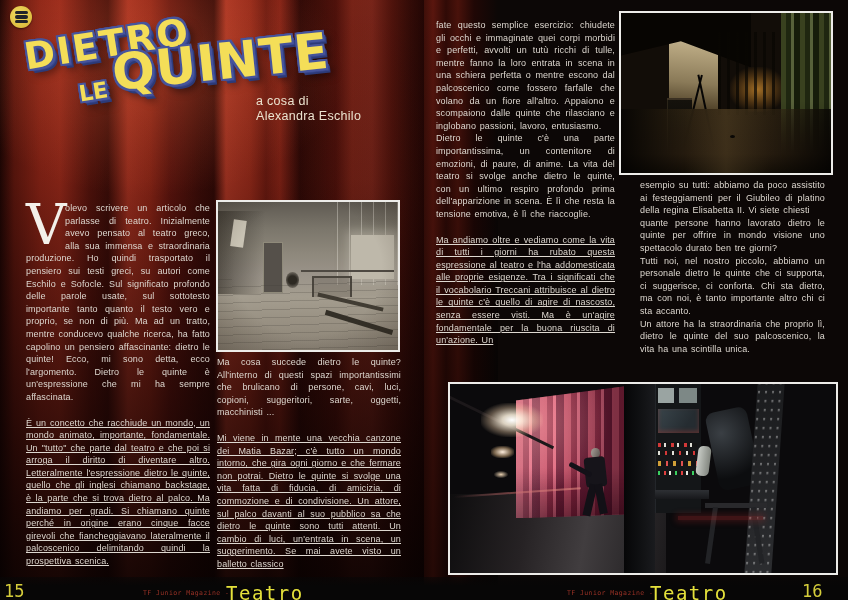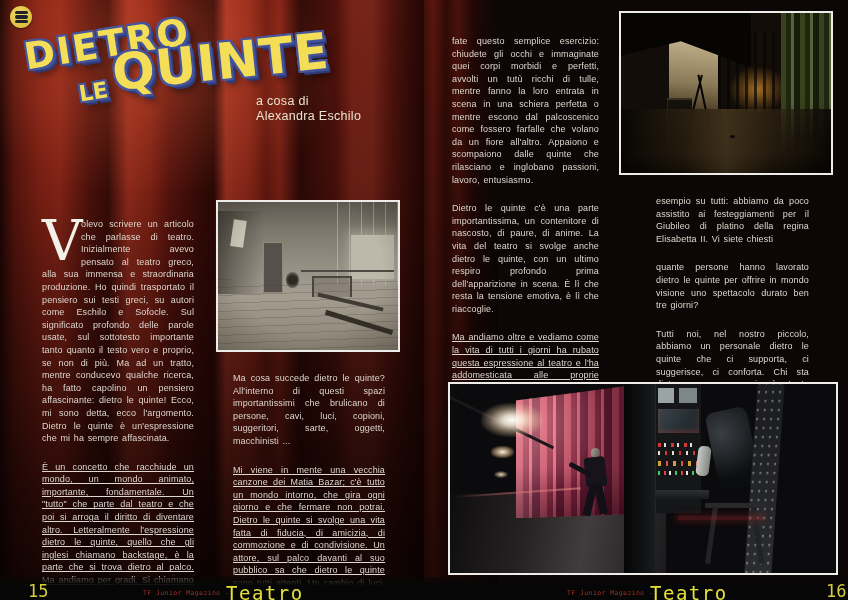--- a/index.html
+++ b/index.html
@@ -37,21 +37,21 @@
      3px 3px 0 #38468c,4px 5px 0 #2c3a78,6px 7px 8px rgba(0,0,0,.55);}
   .t1{font-size:37px;letter-spacing:2px;margin-left:4px;}
   .t2row{display:flex;align-items:flex-end;margin-top:-8px;margin-left:52px;}
   .t2{font-size:22px;margin-right:7px;margin-bottom:4px;}
   .t3{font-size:50px;letter-spacing:1px;display:inline-block;transform:rotate(3deg);}
   .byline{position:absolute;left:256px;top:94px;width:150px;font-size:12.5px;line-height:15px;
     color:#ece3cf;letter-spacing:.3px;}
   
   .col{position:absolute;color:#ded8d0;font-size:9px;line-height:12.6px;text-align:justify;
     letter-spacing:.12px;word-spacing:1px;}
-  .col p{margin:16px;}
+  .col p{margin:0;}
   .col p.gap{margin-top:13px;text-decoration:underline;}
   .dropcap{float:left;font-family:"DejaVu Serif",serif;font-size:56px;line-height:42px;
     height:44px;width:34px;color:#f3f0ea;margin:2px 5px 0 0;}
   #l-col1{left:26px;top:202px;width:184px;}
   #l-col2{left:217px;top:356px;width:184px;}
   #r-col1{left:436px;top:19px;width:179px;}
   #r-col2{left:640px;top:179px;width:185px;}
   
   .ph{position:absolute;border:2px solid #edece9;background:#000;overflow:hidden;}
   .ph *{position:absolute;}
@@ -128,21 +128,21 @@
   .ph3-beam{left:78%;top:-2%;width:7%;height:104%;transform:skewX(-4deg);
     background:radial-gradient(circle 1px at 2px 3px,rgba(225,225,225,.4) 0 1px,rgba(0,0,0,0) 1.5px),linear-gradient(180deg,#1a1b1d,#2c2d30);
     background-size:7px 9px,100% 100%;}
   .ph3-chairbar{left:66%;top:63%;width:16%;height:2.6%;background:#29292c;}
   .ph3-cleg1{left:67%;top:65%;width:1.4%;height:30%;background:#222326;transform:rotate(8deg);}
   .ph3-cleg2{left:79%;top:65%;width:1.4%;height:30%;background:#222326;transform:rotate(-9deg);}
   .ph3-redglow{left:59%;top:70%;width:22%;height:2%;background:rgba(185,45,45,.3);box-shadow:0 0 6px 2px rgba(185,45,45,.25);}
   
   .footer-bar{position:absolute;left:0;top:577px;width:848px;height:23px;
     background:linear-gradient(180deg,rgba(7,6,6,.55) 0%,#070606 38%);}
-  .pnum{position:absolute;font-family:"DejaVu Sans Mono",monospace;font-size:17px;color:#d5cd3b;top:581px;margin-left:24px;}
+  .pnum{position:absolute;font-family:"DejaVu Sans Mono",monospace;font-size:17px;color:#d5cd3b;top:581px;}
   #pnum-left{left:4px;}  #pnum-right{left:802px;}
   .credit{position:absolute;top:589px;font-family:"DejaVu Sans Mono",monospace;font-size:6.5px;
     color:#9b3226;letter-spacing:.4px;}
   #credit-left{left:143px;} #credit-right{left:567px;}
   .section{position:absolute;top:582px;font-family:"DejaVu Sans Mono",monospace;font-weight:normal;
     font-size:19px;color:#e5e13b;letter-spacing:1.5px;}
   #section-left{left:226px;} #section-right{left:650px;}
 </style>
 </head>
 <body>
@@ -191,21 +191,21 @@
     <div class="ph1-chairs"></div>
     <div class="ph1-blob"></div>
     <div class="ph1-floor"></div>
     <div class="ph1-bench1"></div>
     <div class="ph1-bench2"></div>
     <div class="ph1-vign"></div>
   </div>
 
   <div class="col" id="r-col1">
     <p>fate questo semplice esercizio: chiudete gli occhi e immaginate quei corpi morbidi e perfetti, avvolti un tutù ricchi di tulle, mentre fanno la loro entrata in scena in una schiera perfetta o mentre escono dal palcoscenico come fossero farfalle che volano da un fiore all'altro. Appaiono e scompaiono dalle quinte che rilasciano e inglobano passioni, lavoro, entusiasmo.</p>
-    <p>Dietro le quinte c'è una parte importantissima, un contenitore di nascosto, di paure, di anime. La vita del teatro si svolge anche dietro le quinte, con un ultimo respiro profondo prima dell'apparizione in scena. È lì che resta la tensione emotiva, è lì che riaccoglie.</p>
+    <p>Dietro le quinte c'è una parte importantissima, un contenitore di emozioni, di paure, di anime. La vita del teatro si svolge anche dietro le quinte, con un ultimo respiro profondo prima dell'apparizione in scena. È lì che resta la tensione emotiva, è lì che riaccoglie.</p>
     <p class="gap">Ma andiamo oltre e vediamo come la vita di tutti i giorni ha rubato questa espressione al teatro e l'ha addomesticata alle proprie esigenze. Tra i significati che il vocabolario Treccani attribuisce al dietro le quinte c'è quello di agire di nascosto, senza essere visti. Ma è un'agire fondamentale per la buona riuscita di un'azione. Un</p>
   </div>
   <div class="col" id="r-col2">
     <p>esempio su tutti: abbiamo da poco assistito ai festeggiamenti per il Giubileo di platino della regina Elisabetta II. Vi siete chiesti</p>
     <p>quante persone hanno lavorato dietro le quinte per offrire in mondo visione uno spettacolo durato ben tre giorni?</p>
     <p>Tutti noi, nel nostro piccolo, abbiamo un personale dietro le quinte che ci supporta, ci suggerisce, ci conforta. Chi sta dietro, ma con noi, è tanto importante altro chi ci sta accanto.</p>
     <p>Un attore ha la straordinaria che proprio lì, dietro le quinte del suo palcoscenico, la vita ha una scintilla unica.</p>
   </div>
 
   <div class="ph" id="photo2">

